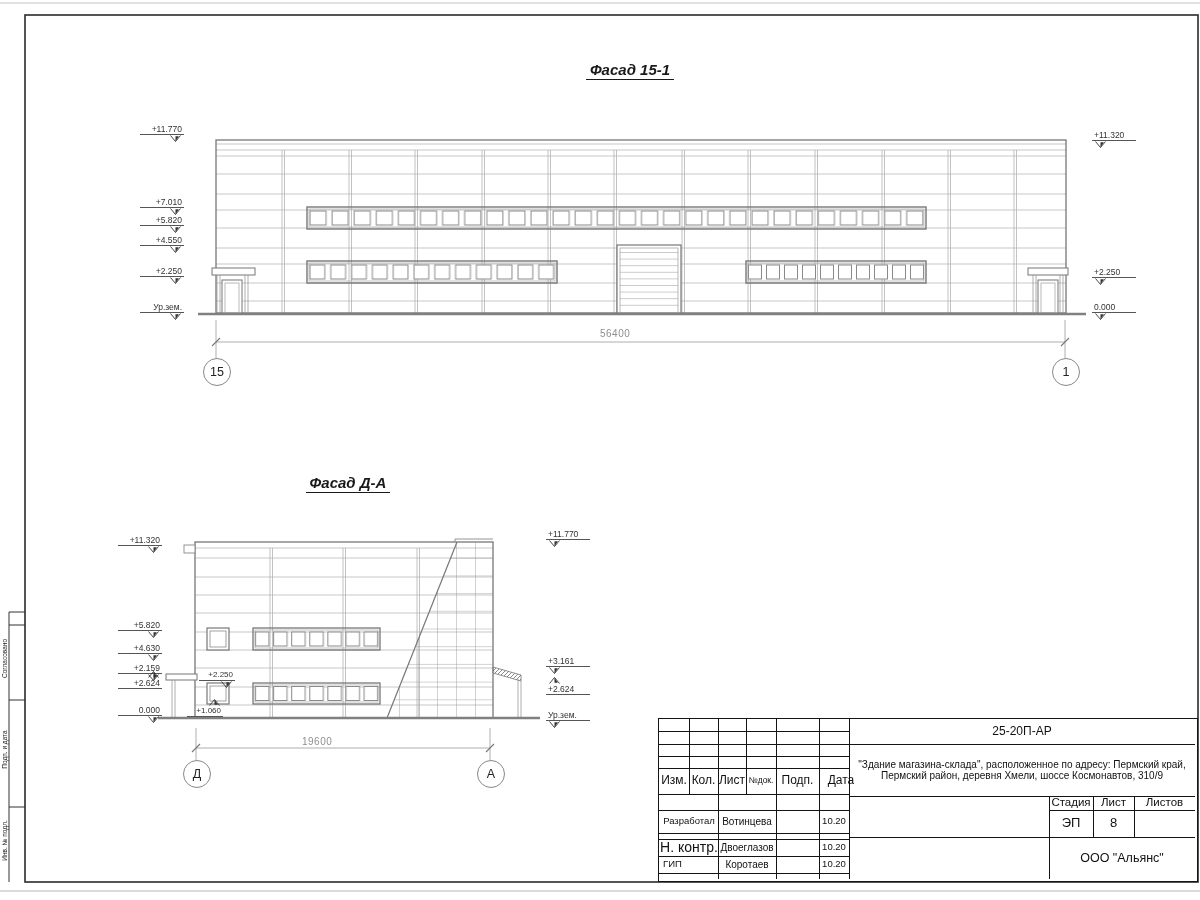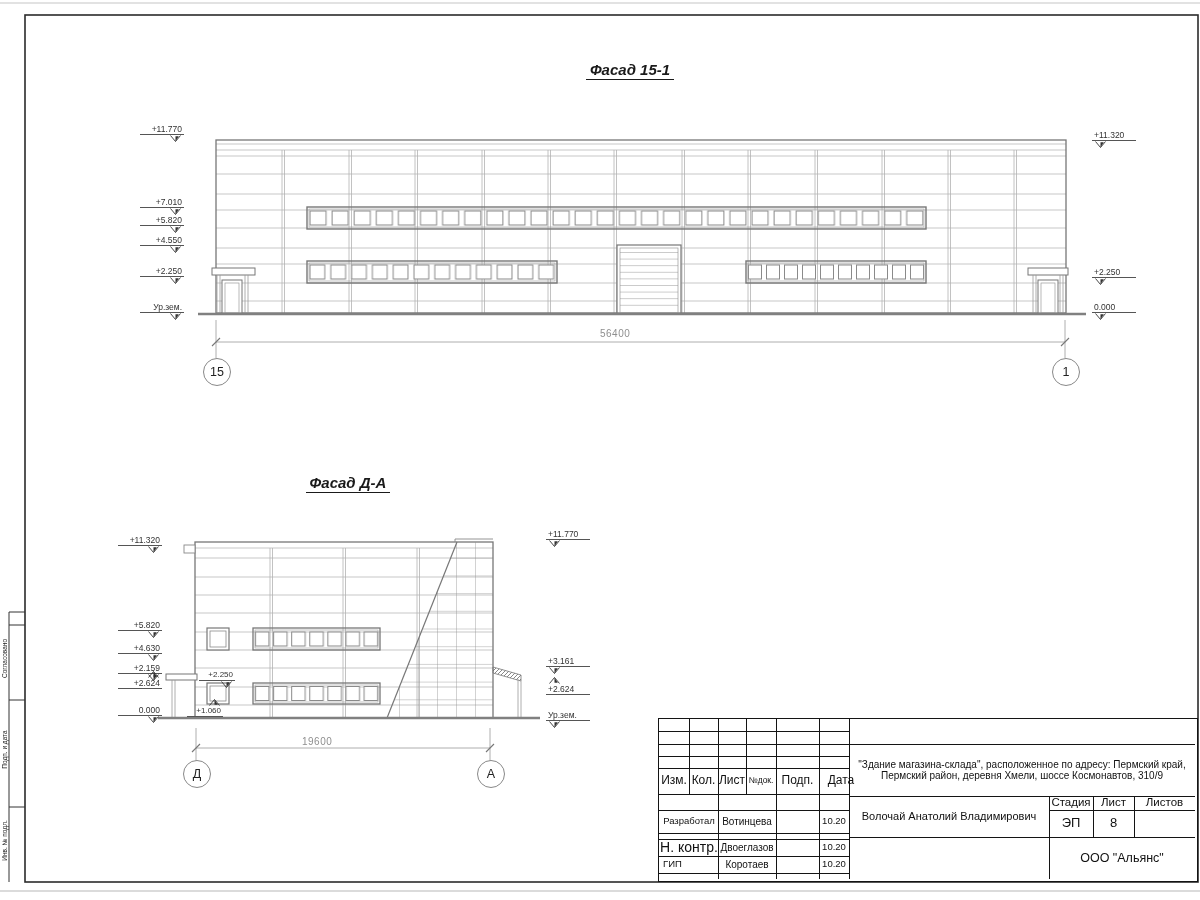--- a/index.html
+++ b/index.html
@@ -384,27 +384,27 @@
     <div class="cell" style="left:160px;top:91px;width:30px;height:23px;font-size:9.5px">10.20</div>
 
     <div class="cell" style="left:1px;top:120px;width:58px;height:17px;font-size:14px">Н. контр.</div>
     <div class="cell" style="left:59px;top:120px;width:58px;height:17px;font-size:10px">Двоеглазов</div>
     <div class="cell" style="left:160px;top:120px;width:30px;height:17px;font-size:9.5px">10.20</div>
 
     <div class="cell" style="left:1px;top:137px;width:58px;height:17px;font-size:9.5px;justify-content:flex-start;padding-left:3px">ГИП</div>
     <div class="cell" style="left:59px;top:137px;width:58px;height:17px;font-size:10px">Коротаев</div>
     <div class="cell" style="left:160px;top:137px;width:30px;height:17px;font-size:9.5px">10.20</div>
 
+    <div class="cell" style="left:190px;top:0;width:346px;height:25px;font-size:12px">25-20П-АР</div>
 
     <div class="cell col" style="left:190px;top:25px;width:346px;height:52px;font-size:10px">
       <div>"Здание магазина-склада", расположенное по адресу: Пермский край,</div>
       <div>Пермский район, деревня Хмели, шоссе Космонавтов, 310/9</div>
     </div>
 
-    <div class="cell" style="left:190px;top:77px;width:200px;height:41px;font-size:11px">Волочай Анатолий Владимирович</div>
 
     <div class="cell" style="left:390px;top:77px;width:44px;height:14px;font-size:11.5px">Стадия</div>
     <div class="cell" style="left:434px;top:77px;width:41px;height:14px;font-size:11.5px">Лист</div>
     <div class="cell" style="left:475px;top:77px;width:61px;height:14px;font-size:11.5px">Листов</div>
     <div class="cell" style="left:390px;top:91px;width:44px;height:27px;font-size:13px">ЭП</div>
     <div class="cell" style="left:434px;top:91px;width:41px;height:27px;font-size:13px">8</div>
 
     <div class="cell" style="left:390px;top:118px;width:146px;height:42px;font-size:12.5px">ООО "Альянс"</div>
   </div>
 

